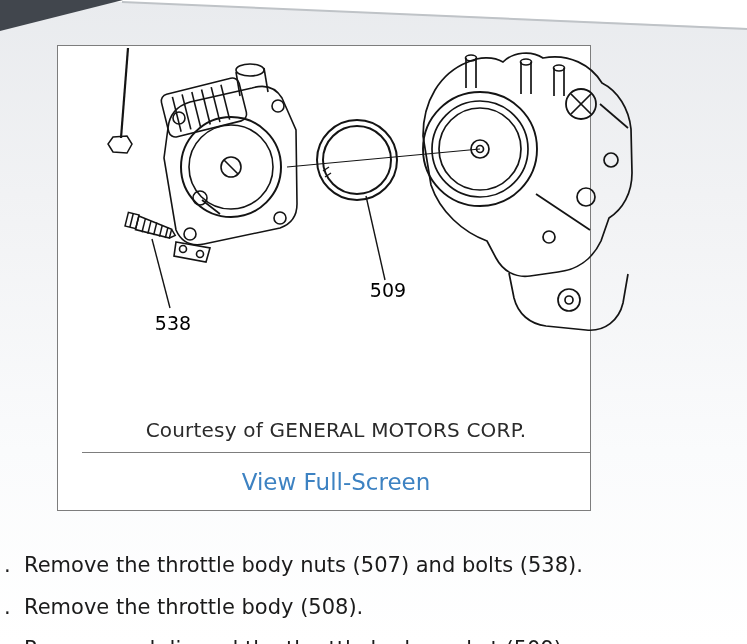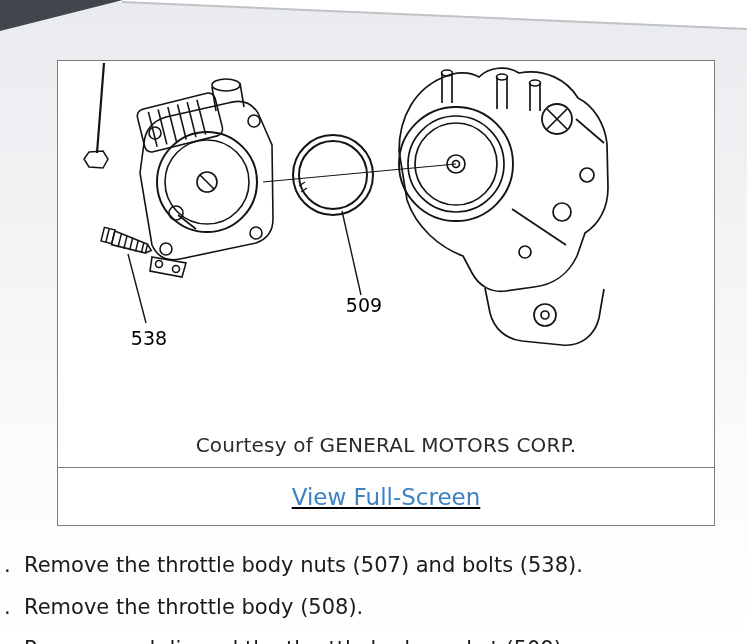--- a/index.html
+++ b/index.html
@@ -4,33 +4,33 @@
 <style>
   * { box-sizing: border-box; }
   html,body { margin:0; padding:0; }
   body {
     width:747px; height:644px; overflow:hidden; position:relative;
     background: linear-gradient(180deg, #e9ebee 0%, #f1f2f4 30%, #fafbfc 70%, #ffffff 100%);
     font-family: "DejaVu Sans", "Liberation Sans", sans-serif;
   }
   .top-deco { position:absolute; top:0; left:0; z-index:1; }
   .figure-frame {
-    position:absolute; left:57px; top:60px; width:658px; height:466px;
+    position:absolute; left:57px; top:45px; width:534px; height:466px;
     background:#ffffff; border:1px solid #7d7d7d; z-index:2;
-    display:flex; flex-direction:column;
+    display:flex; flex-direction:column;padding-left:24px;
   }
   .diagram-area { position:relative; width:559px; height:362px; }
   .diagram-area svg { display:block; }
   .caption {
     height:44px; text-align:center; padding-top:10px;
     font-size:20px; color:#2b2b2b; letter-spacing:0.2px;
   }
   .link-bar {
     border-top:1px solid #7d7d7d; flex:1;
-    display:flex; align-items:center; justify-content:center;text-decoration:underline;
+    display:flex; align-items:center; justify-content:center;
   }
   .fullscreen-link {
     color:#3d82c2; font-size:23px; text-decoration:none; cursor:pointer;
   }
   .steps { position:absolute; left:4px; top:552px; width:780px; z-index:2; }
   .step {
     font-size:21px; color:#1b1b1b; line-height:26px; margin-bottom:16px;
     white-space:pre;
   }
   svg text.part-label {

